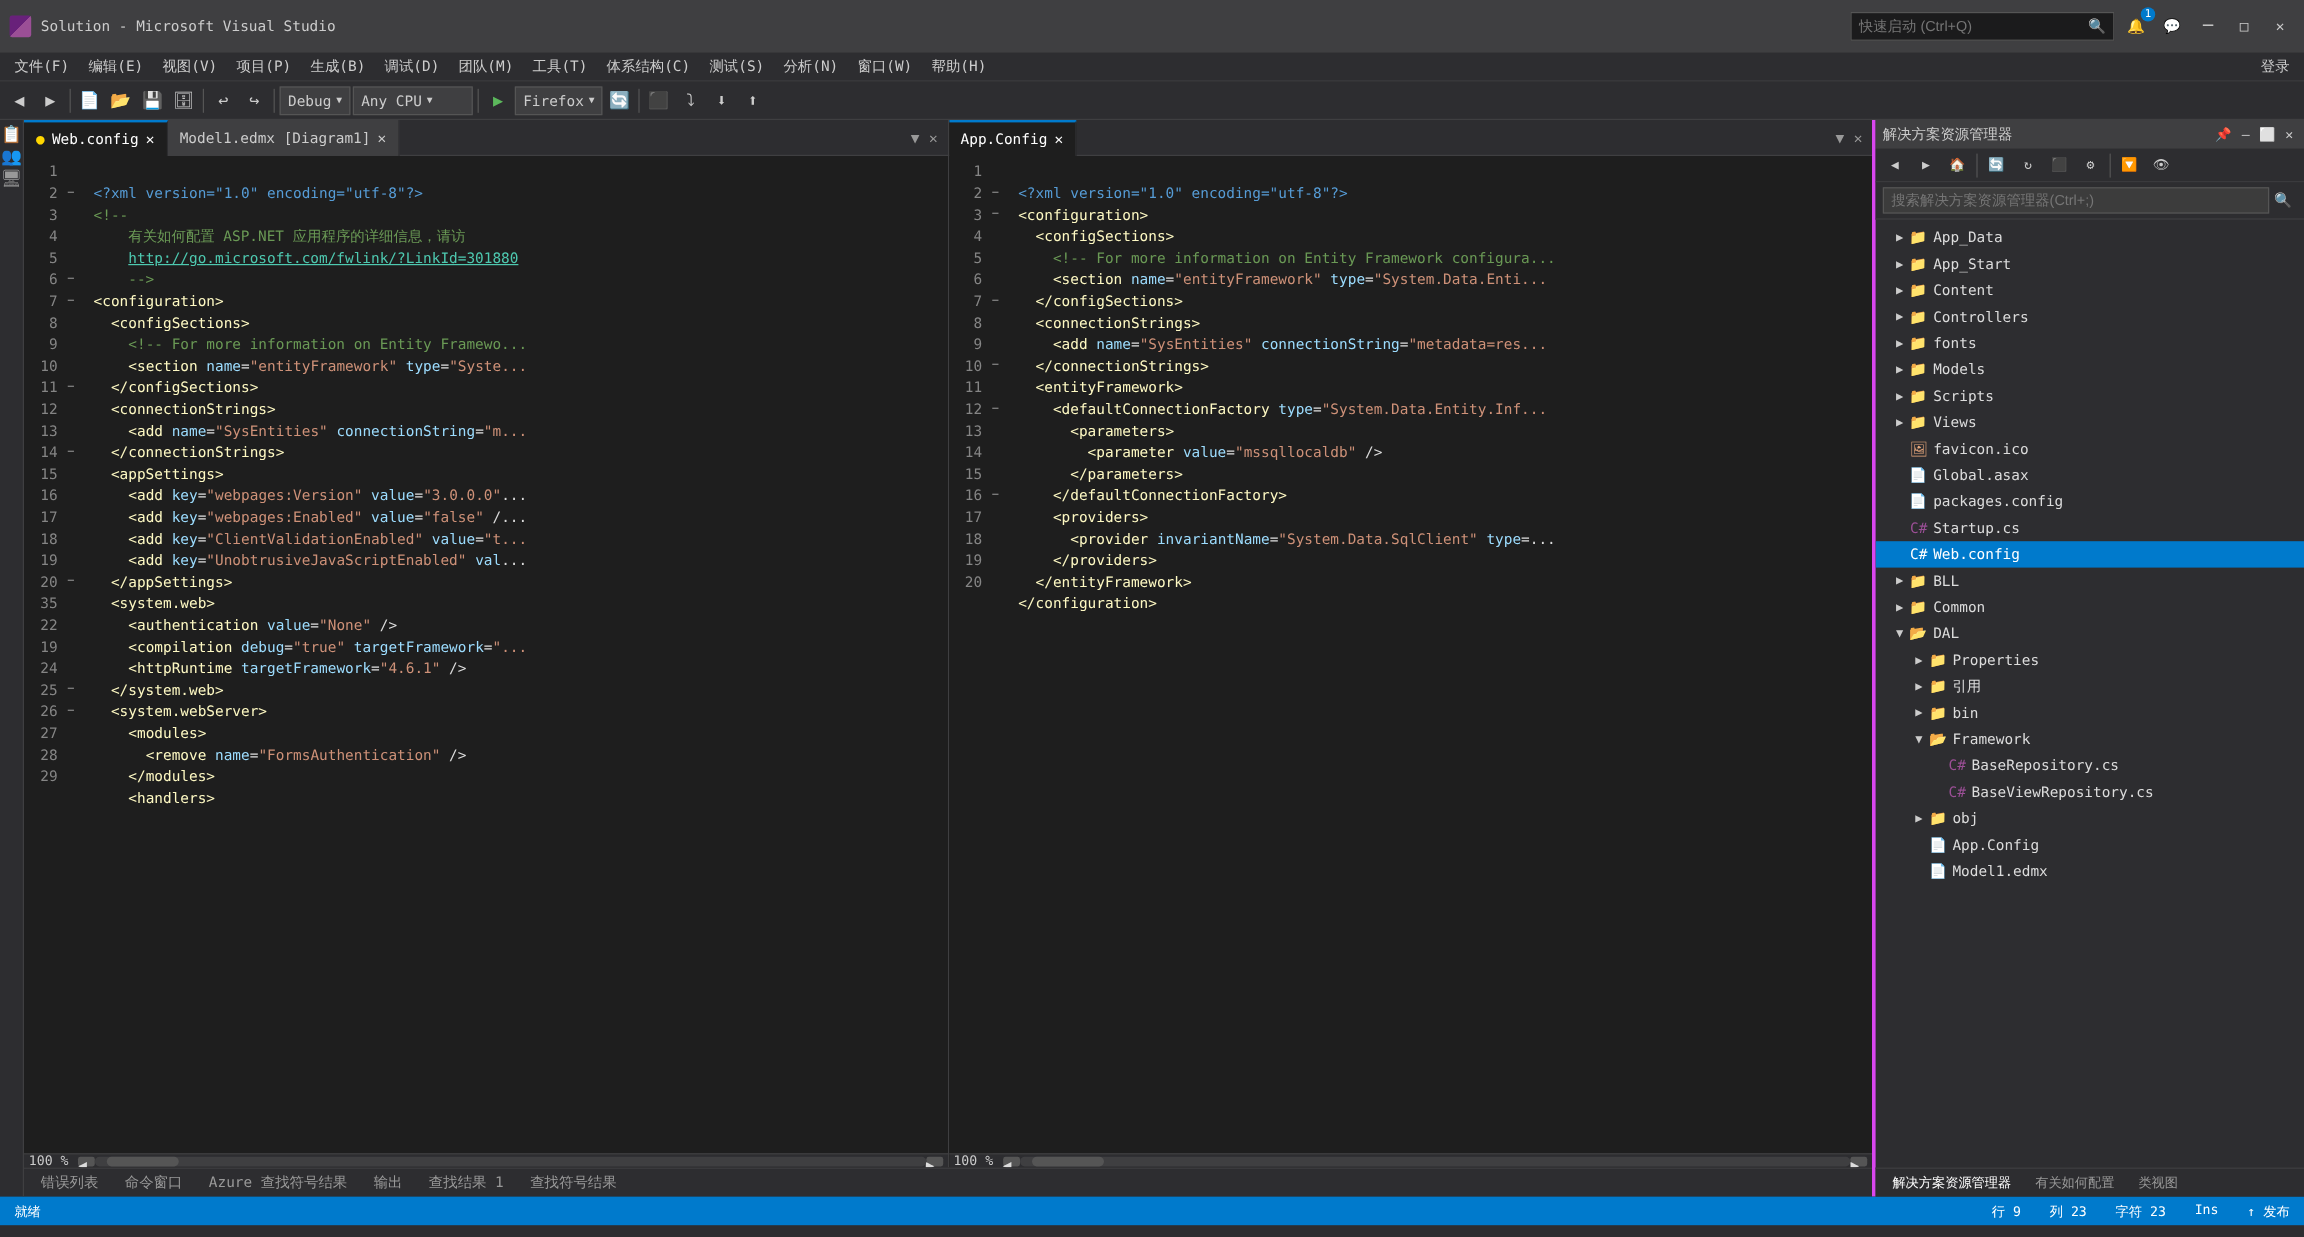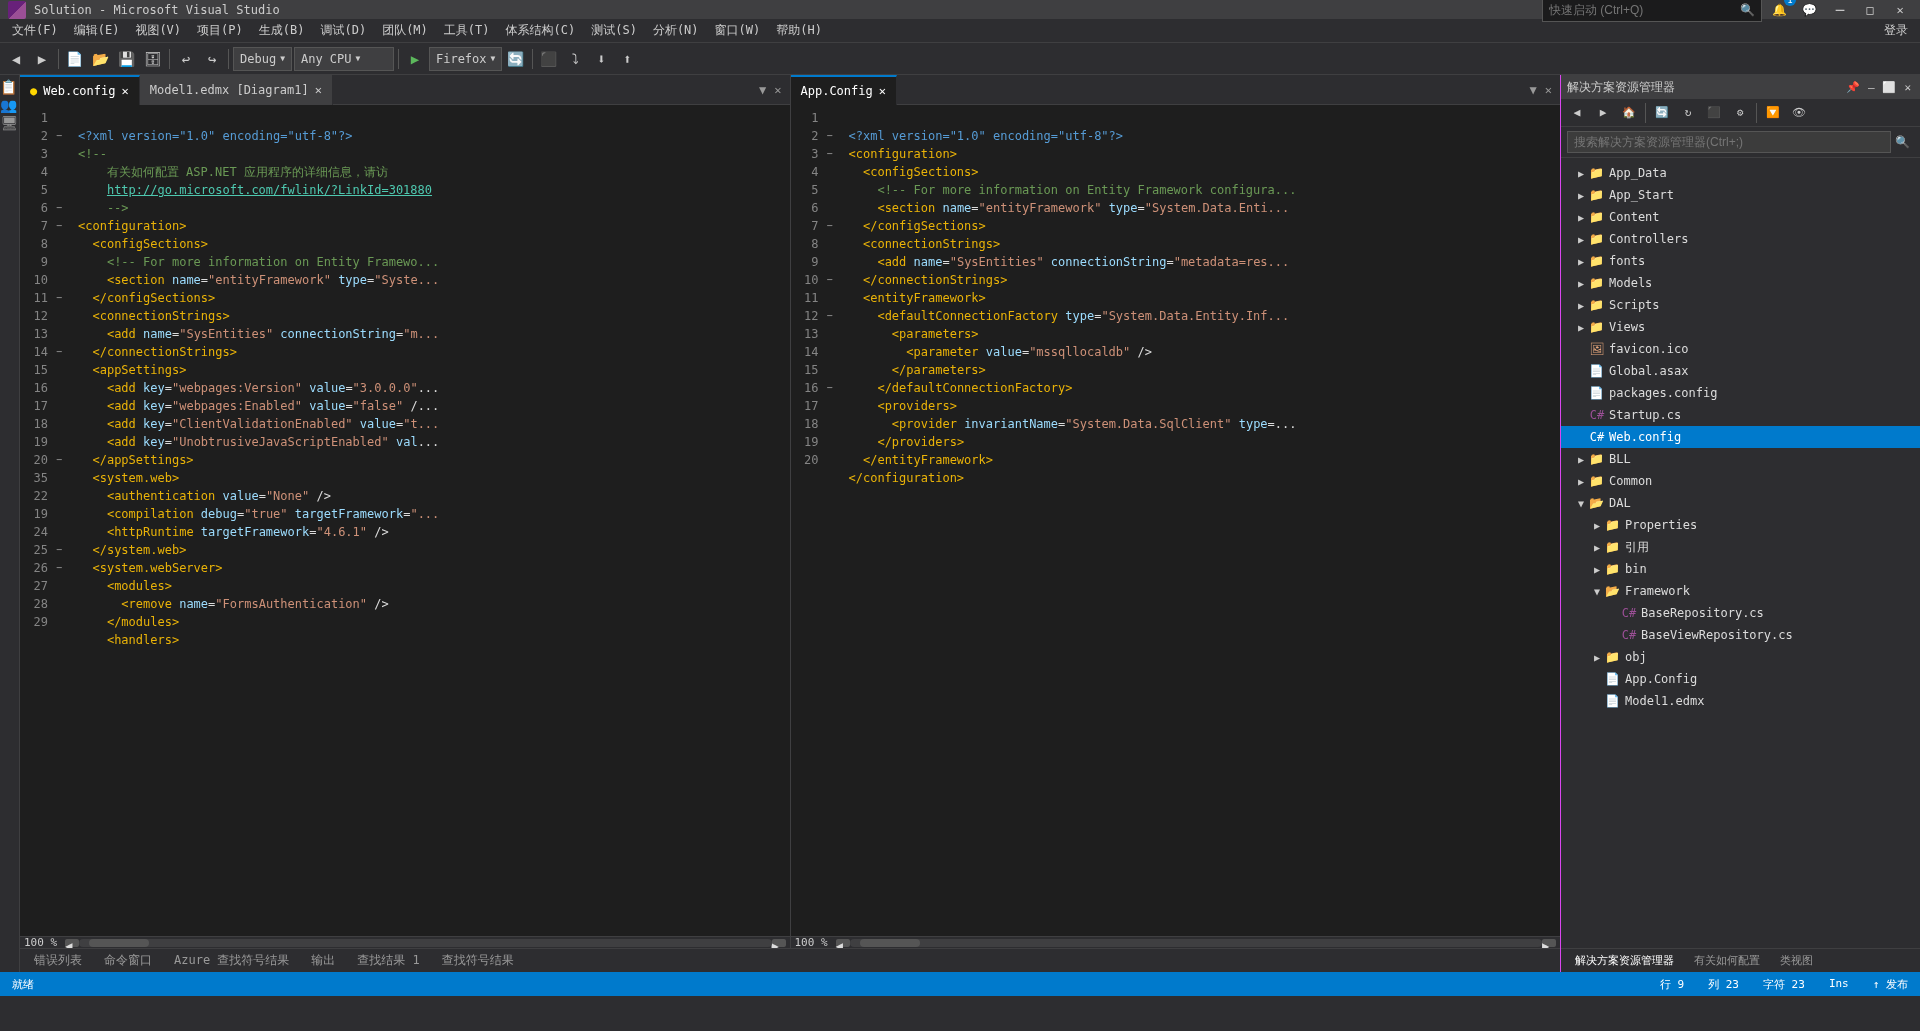--- a/index.html
+++ b/index.html
@@ -1,19 +1,19 @@
 <!DOCTYPE html>
 <html><head>
   <meta charset="utf-8">
   <style>
     * { margin: 0; padding: 0; box-sizing: border-box; }
     body { font-family: 'Consolas', 'Microsoft YaHei', monospace; font-size: 12px; background: #2d2d30; color: #dcdcdc; width: 1920px; height: 1031px; overflow: hidden; }
 
     
-    #title-bar { display: flex; align-items: center; background: #3f3f41; height: 19px; padding: 0 8px; gap: 8px; }
+    #title-bar { display: flex; align-items: center; background: #3f3f41; height: 44px; padding: 0 8px; gap: 8px; }
 
     
     #menu-bar { display: flex; align-items: center; background: #2d2d30; height: 24px; padding: 0 4px; border-bottom: 1px solid #3f3f41; }
     .menu-item { padding: 2px 8px; cursor: pointer; font-size: 12px; color: #ccc; white-space: nowrap; }
 
     
     #toolbar { display: flex; align-items: center; background: #2d2d30; height: 32px; padding: 0 4px; border-bottom: 1px solid #3f3f41; gap: 2px; }
     .tb-btn { display: flex; align-items: center; justify-content: center; width: 24px; height: 24px; cursor: pointer; border-radius: 2px; color: #ccc; font-size: 14px; }
     .tb-sep { width: 1px; height: 20px; background: #555; margin: 0 2px; }
     .tb-dropdown { display: flex; align-items: center; background: #3f3f41; border: 1px solid #555; padding: 2px 6px; cursor: pointer; color: #ccc; font-size: 12px; height: 24px; gap: 4px; }
@@ -48,28 +48,28 @@
     .line-numbers { min-width: 36px; padding: 4px 8px 4px 4px; text-align: right; color: #858585; font-size: 12px; line-height: 18px; background: #1e1e1e; user-select: none; flex-shrink: 0; }
     .code-content { flex: 1; padding: 4px 8px; font-size: 12px; line-height: 18px; white-space: pre; font-family: 'Consolas', monospace; overflow: auto; }
     .code-fold-margin { width: 14px; flex-shrink: 0; color: #555; font-size: 10px; line-height: 18px; padding: 4px 0; }
 
     
     .code-view::-webkit-scrollbar { width: 8px; height: 8px; }
     .code-view::-webkit-scrollbar-thumb { background: #555; }
     .code-view::-webkit-scrollbar-track { background: #2d2d30; }
 
     
-    .xml-tag { color: #eab308; }
+    .xml-tag { color: #fef9c3; }
     .xml-attr { color: #9cdcfe; }
     .xml-value { color: #ce9178; }
     .xml-comment { color: #6a9955; }
     .xml-pi { color: #569cd6; }
 
     
-    #solution-panel { width: 360px; display: flex; flex-direction: column; background: #2d2d30; border-left: 1px solid #d946ef; flex-shrink: 0; }
+    #solution-panel { width: 360px; display: flex; flex-direction: column; background: #2d2d30; border-left: 3px solid #d946ef; flex-shrink: 0; }
     #solution-header { display: flex; align-items: center; background: #3f3f41; height: 24px; padding: 0 6px; font-size: 12px; color: #ccc; }
     #solution-header .header-title { flex: 1; }
     #solution-header .header-icons { display: flex; gap: 2px; }
     #solution-header .header-icons span { cursor: pointer; padding: 2px 3px; font-size: 11px; color: #ccc; }
     #solution-toolbar { display: flex; align-items: center; background: #2d2d30; height: 28px; padding: 0 4px; gap: 2px; border-bottom: 1px solid #3f3f41; }
     #solution-search { display: flex; align-items: center; background: #2d2d30; padding: 4px 6px; border-bottom: 1px solid #3f3f41; }
     #solution-search input { flex: 1; background: #3c3c3c; border: 1px solid #555; color: #ccc; padding: 2px 6px; font-size: 12px; height: 22px; }
     #solution-tree { flex: 1; overflow: auto; padding: 4px 0; }
     .tree-item { display: flex; align-items: center; height: 22px; padding: 0 4px; cursor: pointer; font-size: 12px; color: #dcdcdc; white-space: nowrap; }
     .tree-item.selected { background: #007acc; color: #fff; }

